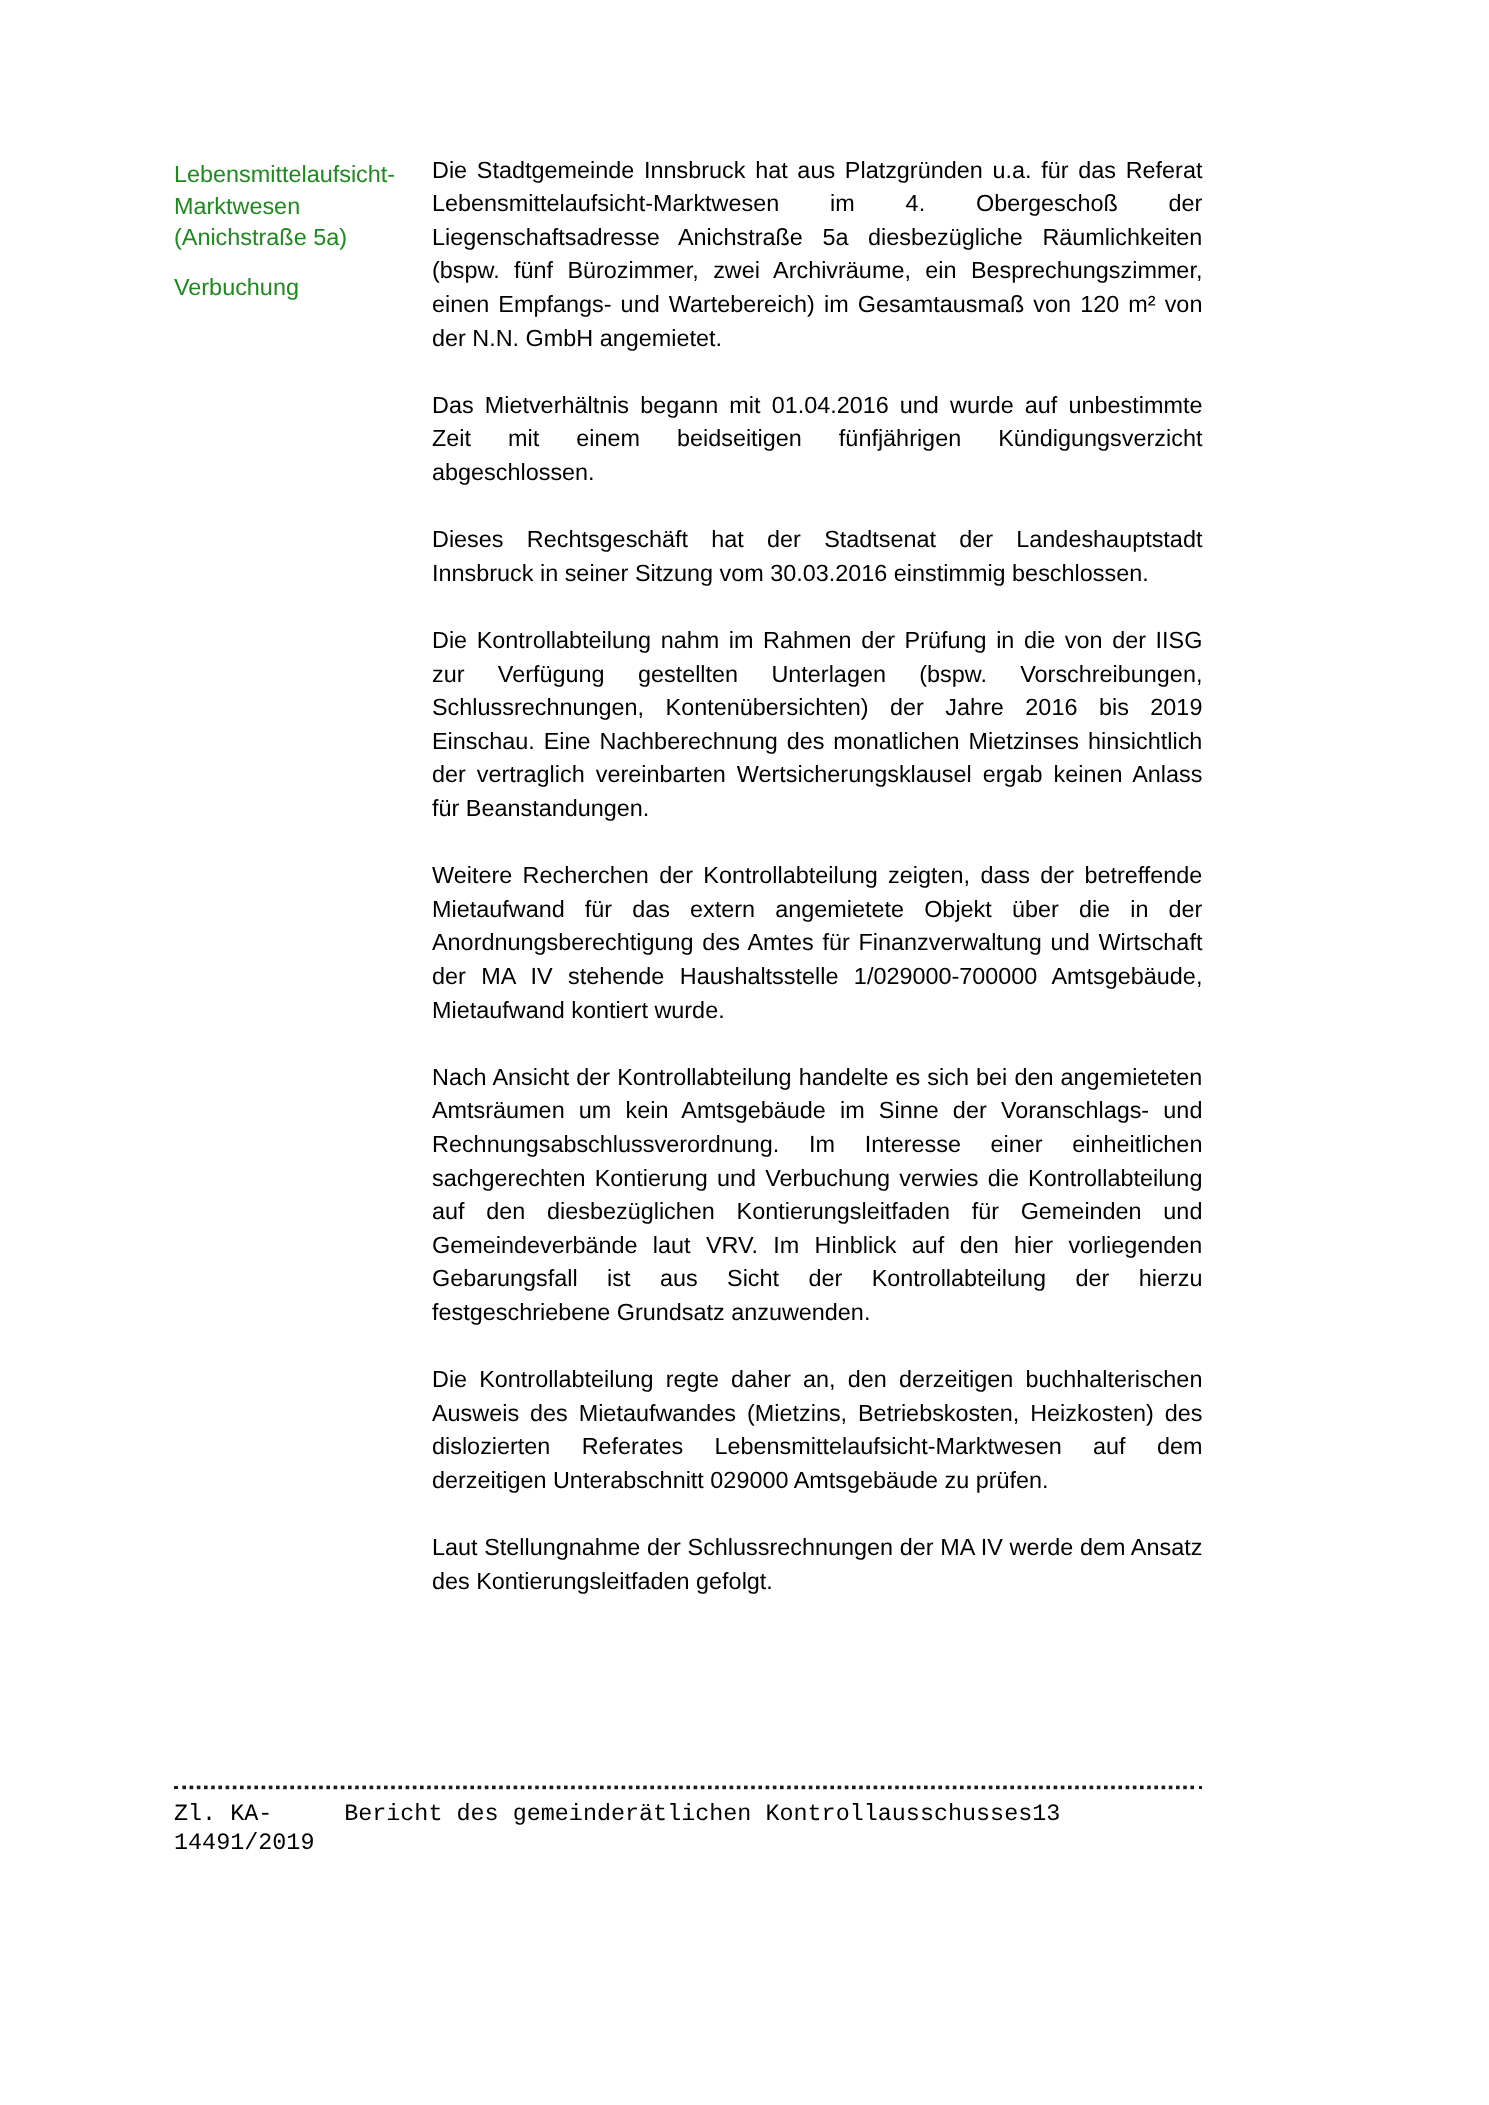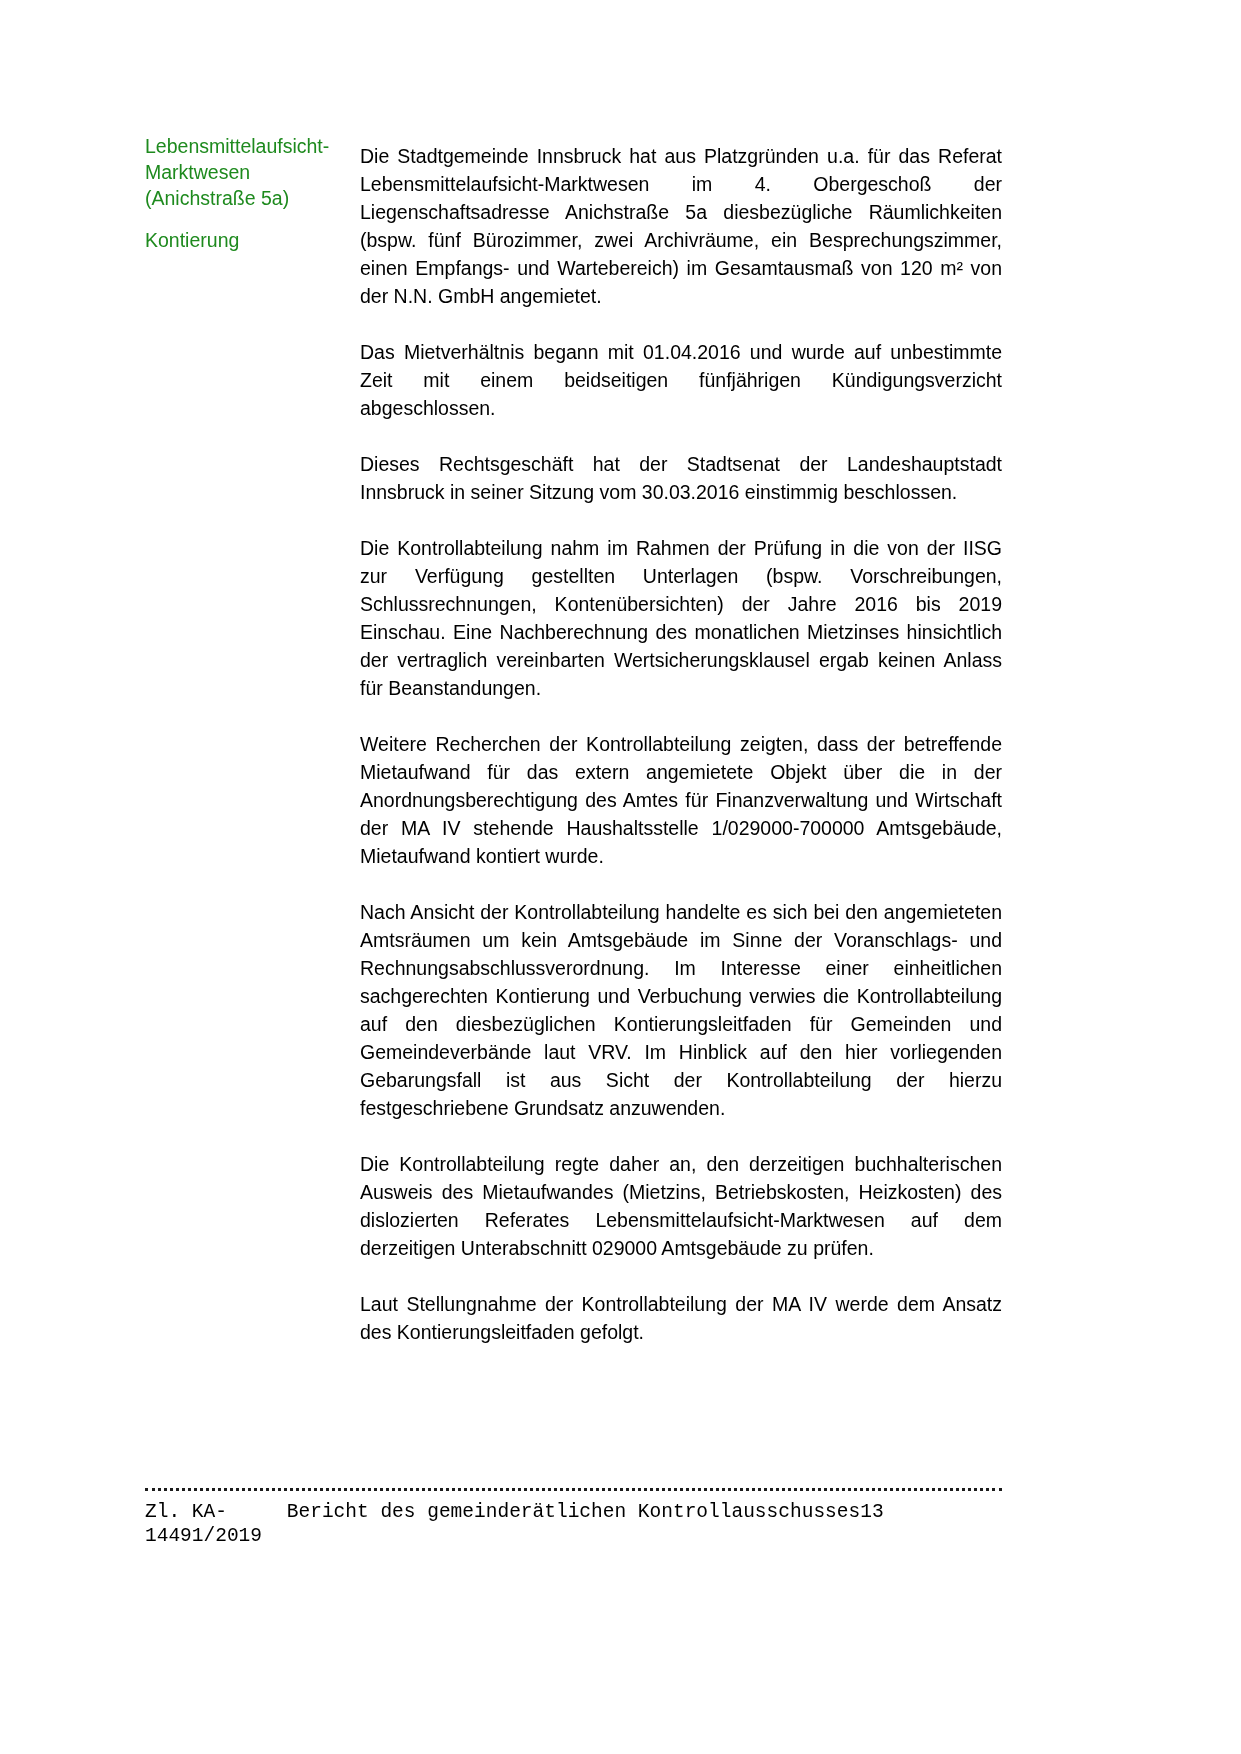--- a/index.html
+++ b/index.html
@@ -34,21 +34,21 @@
     line-height: 26px;
     white-space: pre-line;
   }
   .margin-label.recommendation {
     margin-top: 16px;
   }
   
   .body-col {
     position: absolute;
     left: 360px;
-    top: 142px;
+    top: 128px;
     width: 642px;
   }
   .body-col p {
     margin: 0 0 28px 0;
     font-size: 19.5px;
     line-height: 28px;
     text-align: justify;
     color: var(--ink);
   }
   
@@ -77,32 +77,32 @@
 </style>
 </head>
 <body>
 
 <div class="page">
 
   <aside class="margin-col">
     <div class="margin-label">Lebensmittelaufsicht-
 Marktwesen
 (Anichstraße 5a)</div>
-    <div class="margin-label recommendation">Kontierung</div>
+    <div class="margin-label recommendation">Verbuchung</div>
   </aside>
 
   <main class="body-col">
     <p>Die Stadtgemeinde Innsbruck hat aus Platzgründen u.a. für das Referat Lebensmittelaufsicht-Marktwesen im 4. Obergeschoß der Liegenschaftsadresse Anichstraße 5a diesbezügliche Räumlichkeiten (bspw. fünf Bürozimmer, zwei Archivräume, ein Besprechungszimmer, einen Empfangs- und Wartebereich) im Gesamtausmaß von 120 m² von der N.N. GmbH angemietet.</p>
     <p>Das Mietverhältnis begann mit 01.04.2016 und wurde auf unbestimmte Zeit mit einem beidseitigen fünfjährigen Kündigungsverzicht abgeschlossen.</p>
     <p>Dieses Rechtsgeschäft hat der Stadtsenat der Landeshauptstadt Innsbruck in seiner Sitzung vom 30.03.2016 einstimmig beschlossen.</p>
     <p>Die Kontrollabteilung nahm im Rahmen der Prüfung in die von der IISG zur Verfügung gestellten Unterlagen (bspw. Vorschreibungen, Schlussrechnungen, Kontenübersichten) der Jahre 2016 bis 2019 Einschau. Eine Nachberechnung des monatlichen Mietzinses hinsichtlich der vertraglich vereinbarten Wertsicherungsklausel ergab keinen Anlass für Beanstandungen.</p>
     <p>Weitere Recherchen der Kontrollabteilung zeigten, dass der betreffende Mietaufwand für das extern angemietete Objekt über die in der Anordnungsberechtigung des Amtes für Finanzverwaltung und Wirtschaft der MA IV stehende Haushaltsstelle 1/029000-700000 Amtsgebäude, Mietaufwand kontiert wurde.</p>
     <p>Nach Ansicht der Kontrollabteilung handelte es sich bei den angemieteten Amtsräumen um kein Amtsgebäude im Sinne der Voranschlags- und Rechnungsabschlussverordnung. Im Interesse einer einheitlichen sachgerechten Kontierung und Verbuchung verwies die Kontrollabteilung auf den diesbezüglichen Kontierungsleitfaden für Gemeinden und Gemeindeverbände laut VRV. Im Hinblick auf den hier vorliegenden Gebarungsfall ist aus Sicht der Kontrollabteilung der hierzu festgeschriebene Grundsatz anzuwenden.</p>
     <p>Die Kontrollabteilung regte daher an, den derzeitigen buchhalterischen Ausweis des Mietaufwandes (Mietzins, Betriebskosten, Heizkosten) des dislozierten Referates Lebensmittelaufsicht-Marktwesen auf dem derzeitigen Unterabschnitt 029000 Amtsgebäude zu prüfen.</p>
-    <p>Laut Stellungnahme der Kontrollabteilung der MA IV werde dem Ansatz des Kontierungsleitfaden gefolgt.</p>
+    <p>Laut Stellungnahme der Schlussrechnungen der MA IV werde dem Ansatz des Kontierungsleitfaden gefolgt.</p>
   </main>
 
   <footer class="footer">
     <div class="footer-rule"></div>
     <div class="footer-row">
       <span class="footer-ref">Zl. KA-14491/2019</span>
       <span class="footer-title">Bericht des gemeinderätlichen Kontrollausschusses</span>
       <span class="footer-page">13</span>
     </div>
   </footer>

